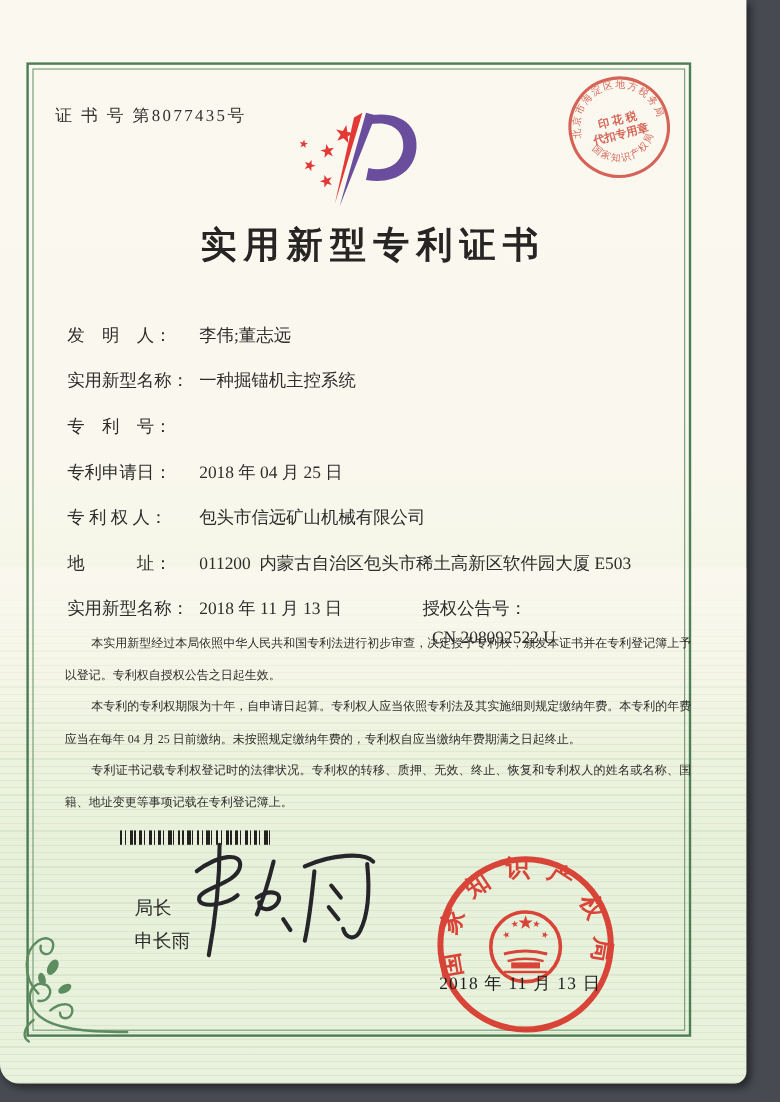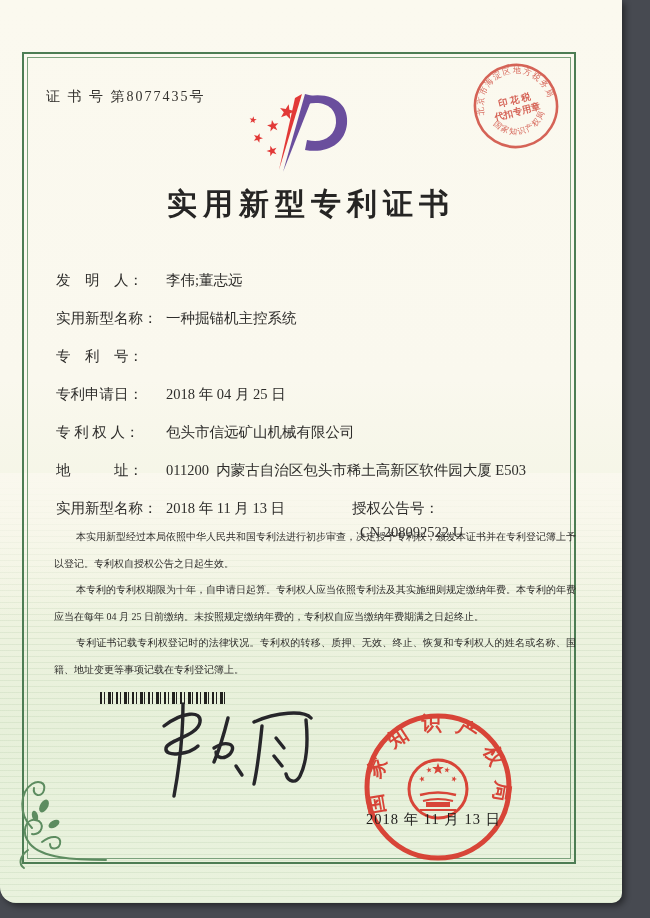--- a/index.html
+++ b/index.html
@@ -129,20 +129,24 @@
       </div>
 
       <div class="body-text">
         <p>本实用新型经过本局依照中华人民共和国专利法进行初步审查，决定授予专利权，颁发本证书并在专利登记簿上予以登记。专利权自授权公告之日起生效。</p>
         <p>本专利的专利权期限为十年，自申请日起算。专利权人应当依照专利法及其实施细则规定缴纳年费。本专利的年费应当在每年 04 月 25 日前缴纳。未按照规定缴纳年费的，专利权自应当缴纳年费期满之日起终止。</p>
         <p>专利证书记载专利权登记时的法律状况。专利权的转移、质押、无效、终止、恢复和专利权人的姓名或名称、国籍、地址变更等事项记载在专利登记簿上。</p>
       </div>
 
       <div class="barcode"></div>
 
+      <div class="signer">
+        <div>局长</div>
+        <div>申长雨</div>
+      </div>
 
       <svg class="signature" viewBox="0 0 185 110" aria-label="申长雨">
         <g fill="none" stroke="#26262a" stroke-width="3.4" stroke-linecap="round" stroke-linejoin="round">
           <path d="M14,30 C32,16 52,14 50,26 C48,40 18,44 16,52 C14,62 40,58 48,50"></path>
           <path d="M33,8 C33,30 31,62 24,100"></path>
           <path d="M78,22 C74,38 70,52 64,66"></path>
           <path d="M64,52 C76,44 88,48 80,58 C74,64 66,62 66,56"></path>
           <path d="M86,70 l6,9"></path>
           <path d="M104,26 C126,16 154,14 161,22"></path>
           <path d="M112,30 C110,50 108,70 104,88"></path>

